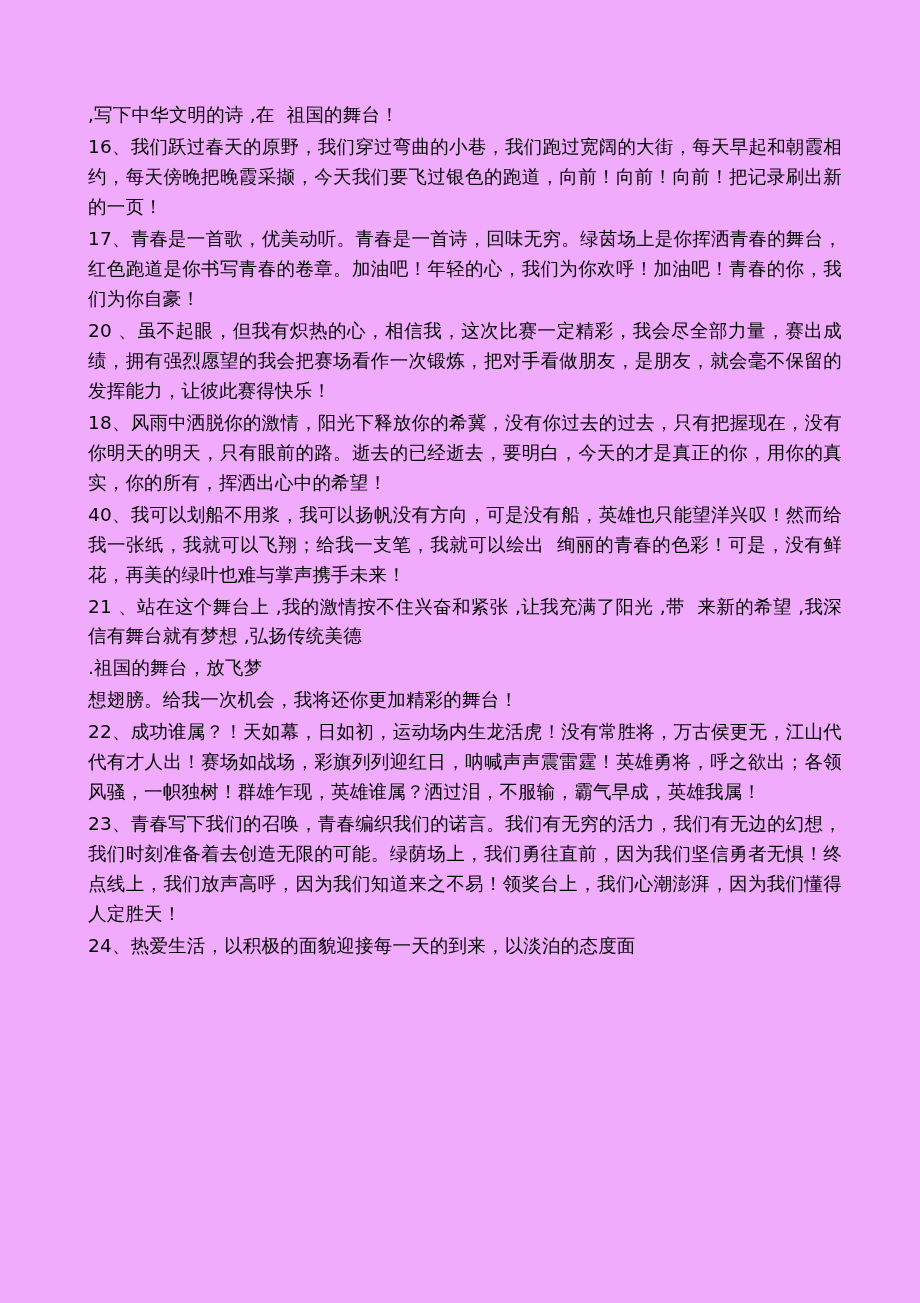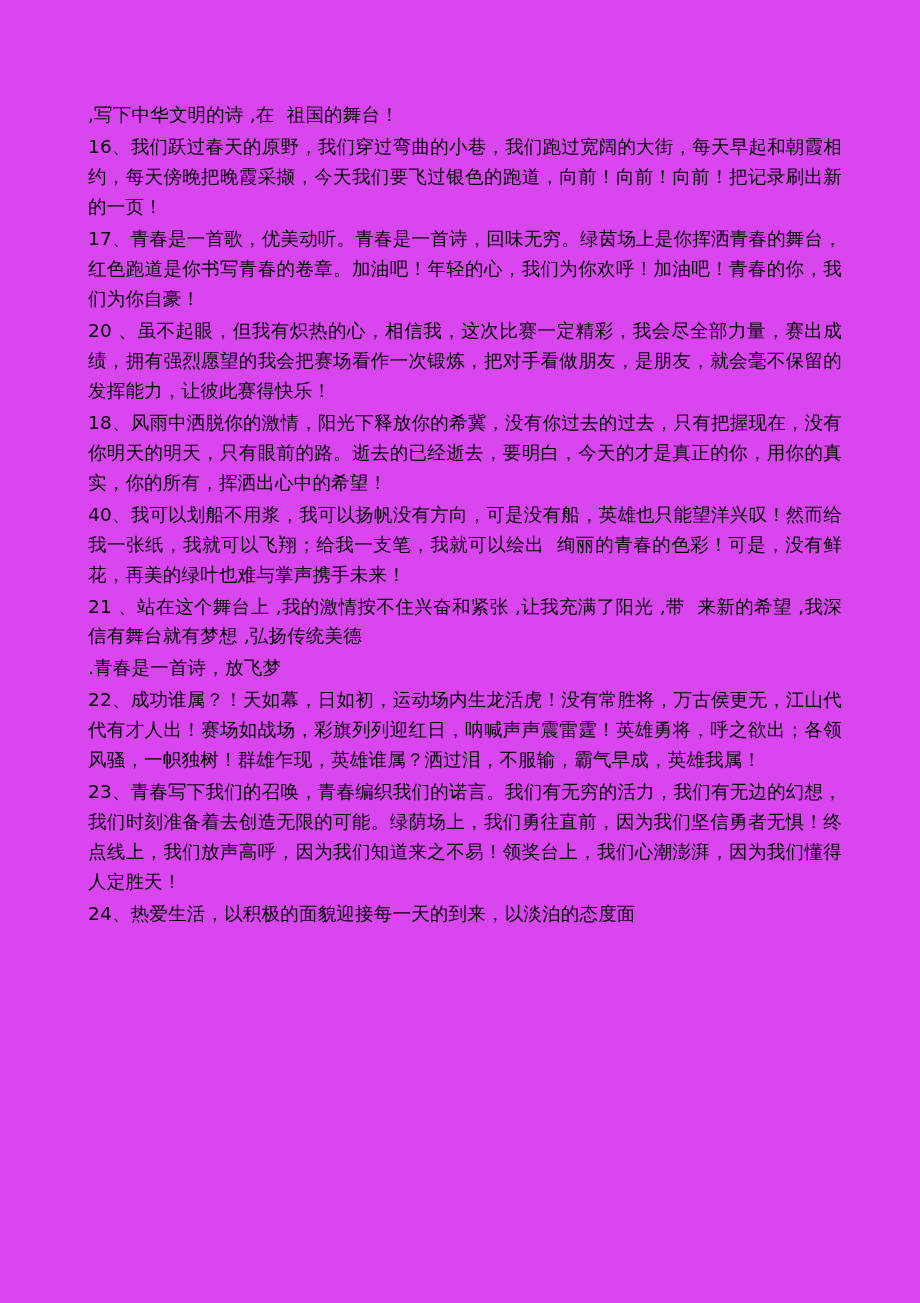--- a/index.html
+++ b/index.html
@@ -11,21 +11,21 @@
     width: 920px;
     height: 1303px;
     font-family: "DejaVu Sans", sans-serif;
     color: #000000;
     overflow: hidden;
   }
   .page {
     position: relative;
     width: 920px;
     height: 1303px;
-    background: #d946ef;
+    background: #f0abfc;
     box-sizing: border-box;
     padding: 100px 78px 60px 88px;
   }
   .doc-body {
     font-size: 18.5px;
     line-height: 1.62;
     letter-spacing: 0.2px;
     text-align: justify;
     text-justify: inter-ideograph;
   }
@@ -43,18 +43,19 @@
 
 <div class="page">
   <div class="doc-body">
     <p class="para para-first">,写下中华文明的诗 ,在  祖国的舞台！</p>
     <p class="para">16、我们跃过春天的原野，我们穿过弯曲的小巷，我们跑过宽阔的大街，每天早起和朝霞相约，每天傍晚把晚霞采撷，今天我们要飞过银色的跑道，向前！向前！向前！把记录刷出新的一页！</p>
     <p class="para">17、青春是一首歌，优美动听。青春是一首诗，回味无穷。绿茵场上是你挥洒青春的舞台，红色跑道是你书写青春的卷章。加油吧！年轻的心，我们为你欢呼！加油吧！青春的你，我们为你自豪！</p>
     <p class="para">20 、虽不起眼，但我有炽热的心，相信我，这次比赛一定精彩，我会尽全部力量，赛出成绩，拥有强烈愿望的我会把赛场看作一次锻炼，把对手看做朋友，是朋友，就会毫不保留的发挥能力，让彼此赛得快乐！</p>
     <p class="para">18、风雨中洒脱你的激情，阳光下释放你的希冀，没有你过去的过去，只有把握现在，没有你明天的明天，只有眼前的路。逝去的已经逝去，要明白，今天的才是真正的你，用你的真实，你的所有，挥洒出心中的希望！</p>
     <p class="para">40、我可以划船不用浆，我可以扬帆没有方向，可是没有船，英雄也只能望洋兴叹！然而给我一张纸，我就可以飞翔；给我一支笔，我就可以绘出  绚丽的青春的色彩！可是，没有鲜花，再美的绿叶也难与掌声携手未来！</p>
     <p class="para">21 、站在这个舞台上 ,我的激情按不住兴奋和紧张 ,让我充满了阳光 ,带  来新的希望 ,我深信有舞台就有梦想 ,弘扬传统美德</p>
-    <p class="para">.青春是一首诗，放飞梦</p>
+    <p class="para">.祖国的舞台，放飞梦</p>
+    <p class="para">想翅膀。给我一次机会，我将还你更加精彩的舞台！</p>
     <p class="para">22、成功谁属？！天如幕，日如初，运动场内生龙活虎！没有常胜将，万古侯更无，江山代代有才人出！赛场如战场，彩旗列列迎红日，呐喊声声震雷霆！英雄勇将，呼之欲出；各领风骚，一帜独树！群雄乍现，英雄谁属？洒过泪，不服输，霸气早成，英雄我属！</p>
     <p class="para">23、青春写下我们的召唤，青春编织我们的诺言。我们有无穷的活力，我们有无边的幻想，我们时刻准备着去创造无限的可能。绿荫场上，我们勇往直前，因为我们坚信勇者无惧！终点线上，我们放声高呼，因为我们知道来之不易！领奖台上，我们心潮澎湃，因为我们懂得人定胜天！</p>
     <p class="para">24、热爱生活，以积极的面貌迎接每一天的到来，以淡泊的态度面</p>
   </div>
 </div>
 
 </body></html>

